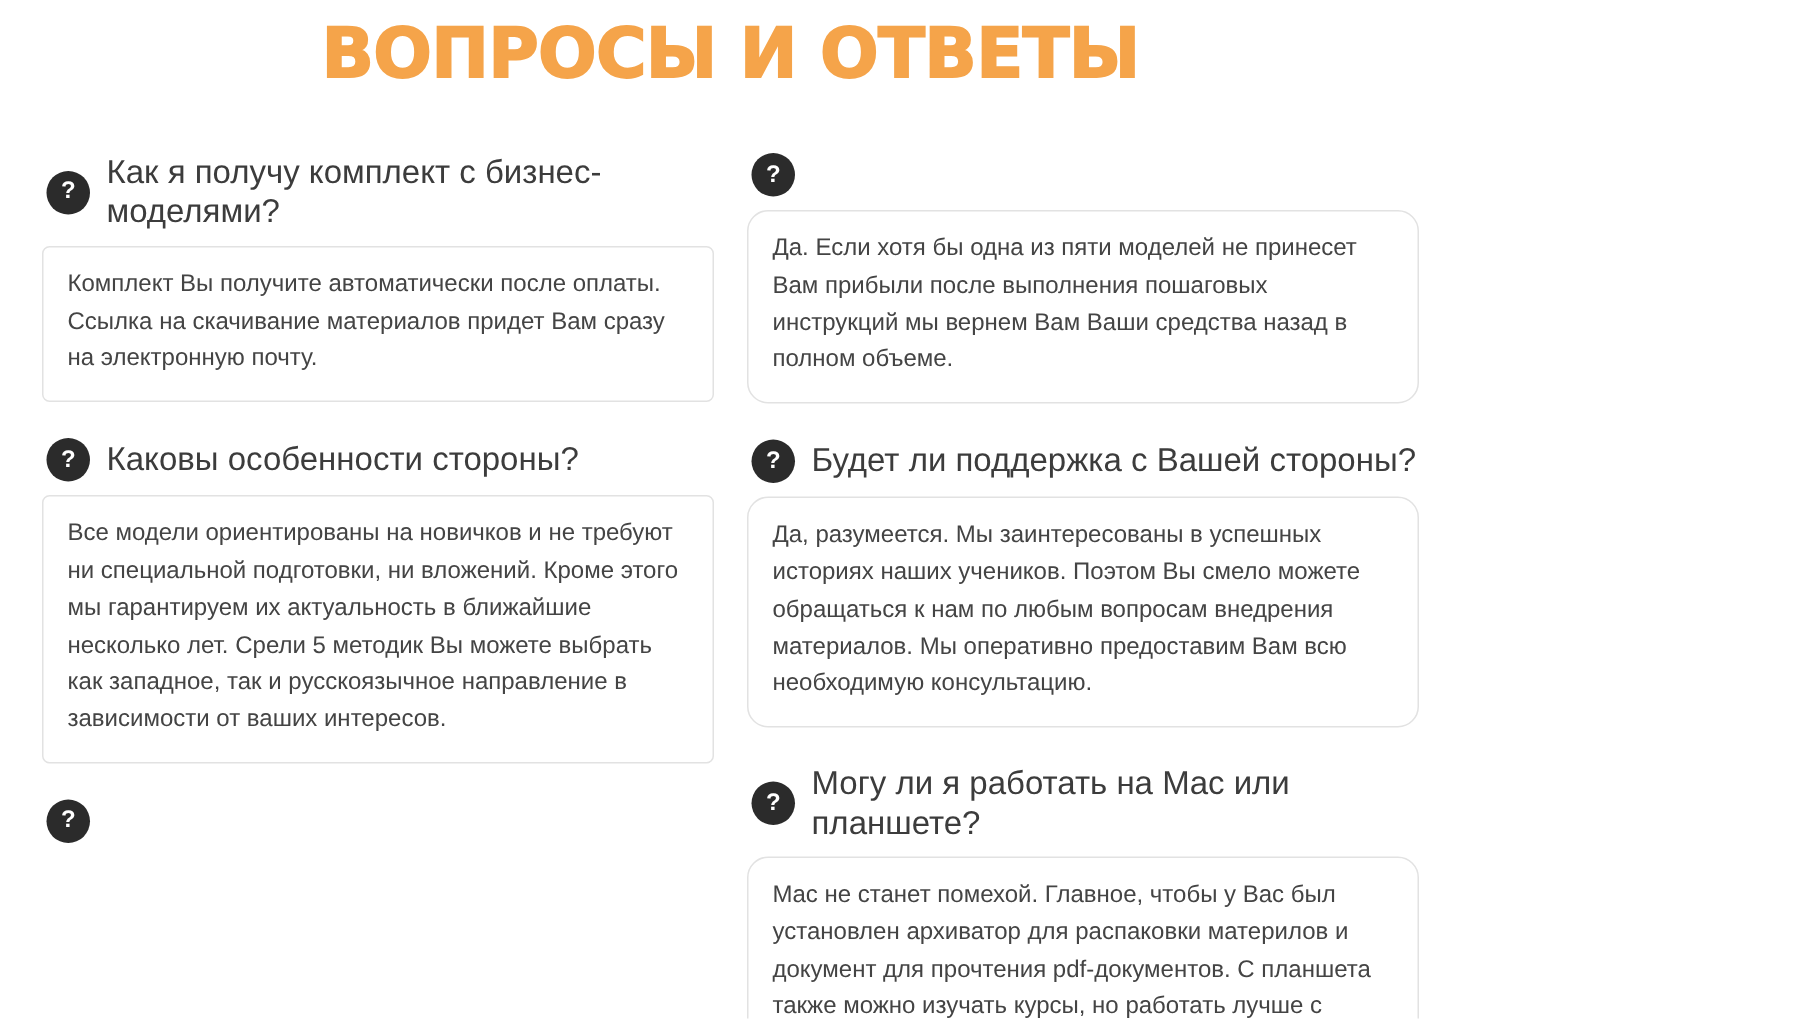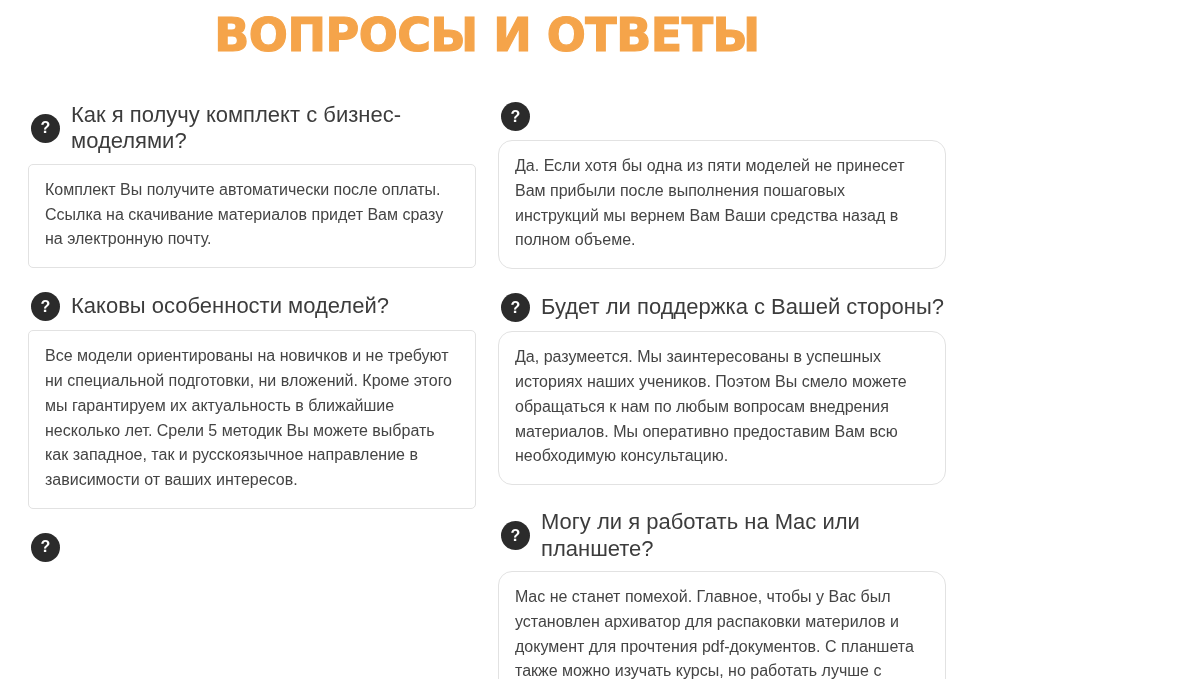--- a/index.html
+++ b/index.html
@@ -111,21 +111,21 @@
           <span class="q-text">Как я получу комплект с бизнес-моделями?</span>
         </div>
         <div class="faq-body">
           <p>Комплект Вы получите автоматически после оплаты. Ссылка на скачивание материалов придет Вам сразу на электронную почту.</p>
         </div>
       </div>
 
       <div class="faq-item">
         <div class="faq-head">
           <span class="q-badge">?</span>
-          <span class="q-text">Каковы особенности моделей?</span>
+          <span class="q-text">Каковы особенности стороны?</span>
         </div>
         <div class="faq-body">
           <p>Все модели ориентированы на новичков и не требуют ни специальной подготовки, ни вложений. Кроме этого мы гарантируем их актуальность в ближайшие несколько лет. Срели 5 методик Вы можете выбрать как западное, так и русскоязычное направление в зависимости от ваших интересов.</p>
         </div>
       </div>
 
       <div class="faq-item">
         <div class="faq-head">
           <span class="q-badge">?</span>
         </div>

